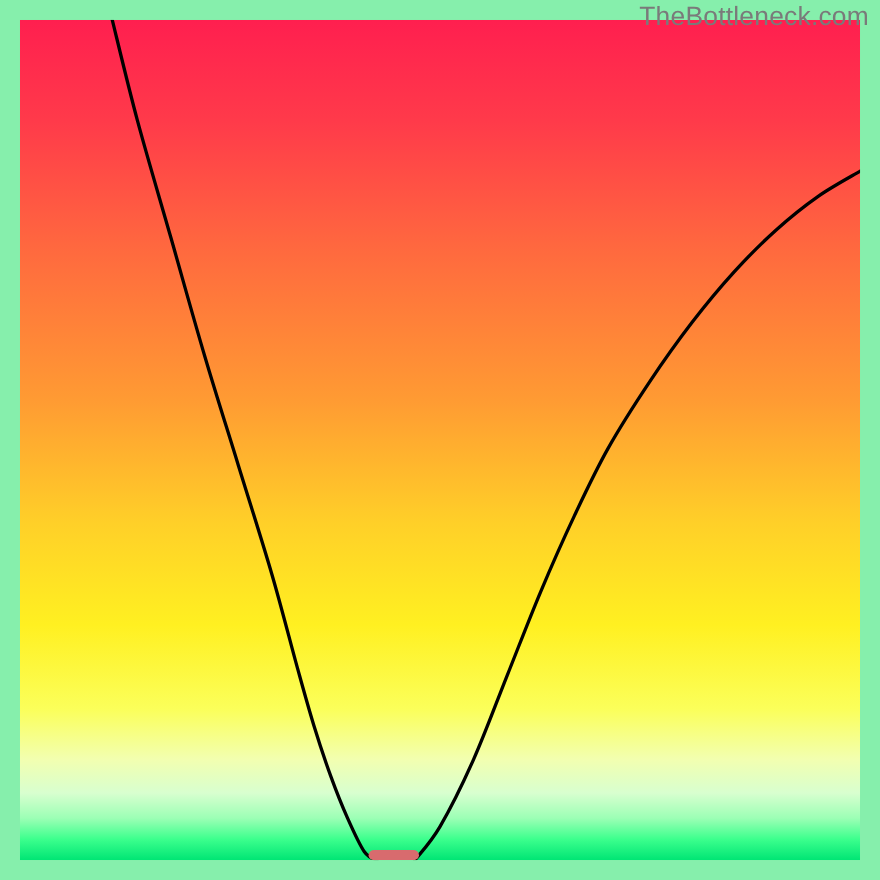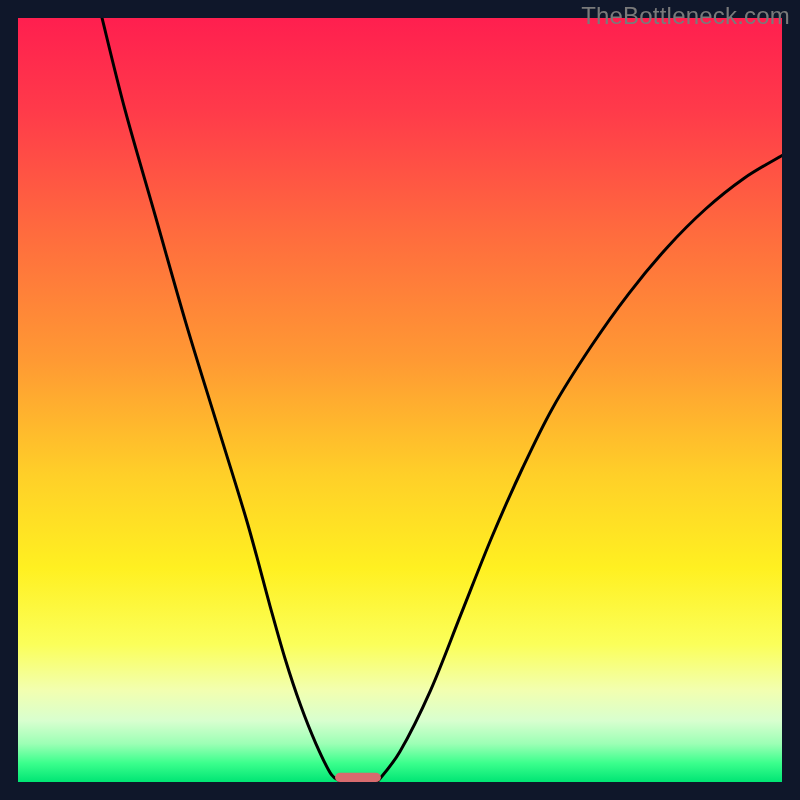--- a/index.html
+++ b/index.html
@@ -8,21 +8,21 @@
     width: 800px;
     height: 800px;
     overflow: hidden;
     background: #000;
     font-family: Arial, Helvetica, sans-serif;
   }
   .frame {
     position: relative;
     width: 800px;
     height: 800px;
-    background: #0f172a;
+    background: #86efac;
     text-align: center;
   }
   .plot {
     position: absolute;
     left: 18px;
     top: 18px;
     width: 764px;
     height: 764px;
     overflow: hidden;
   }

